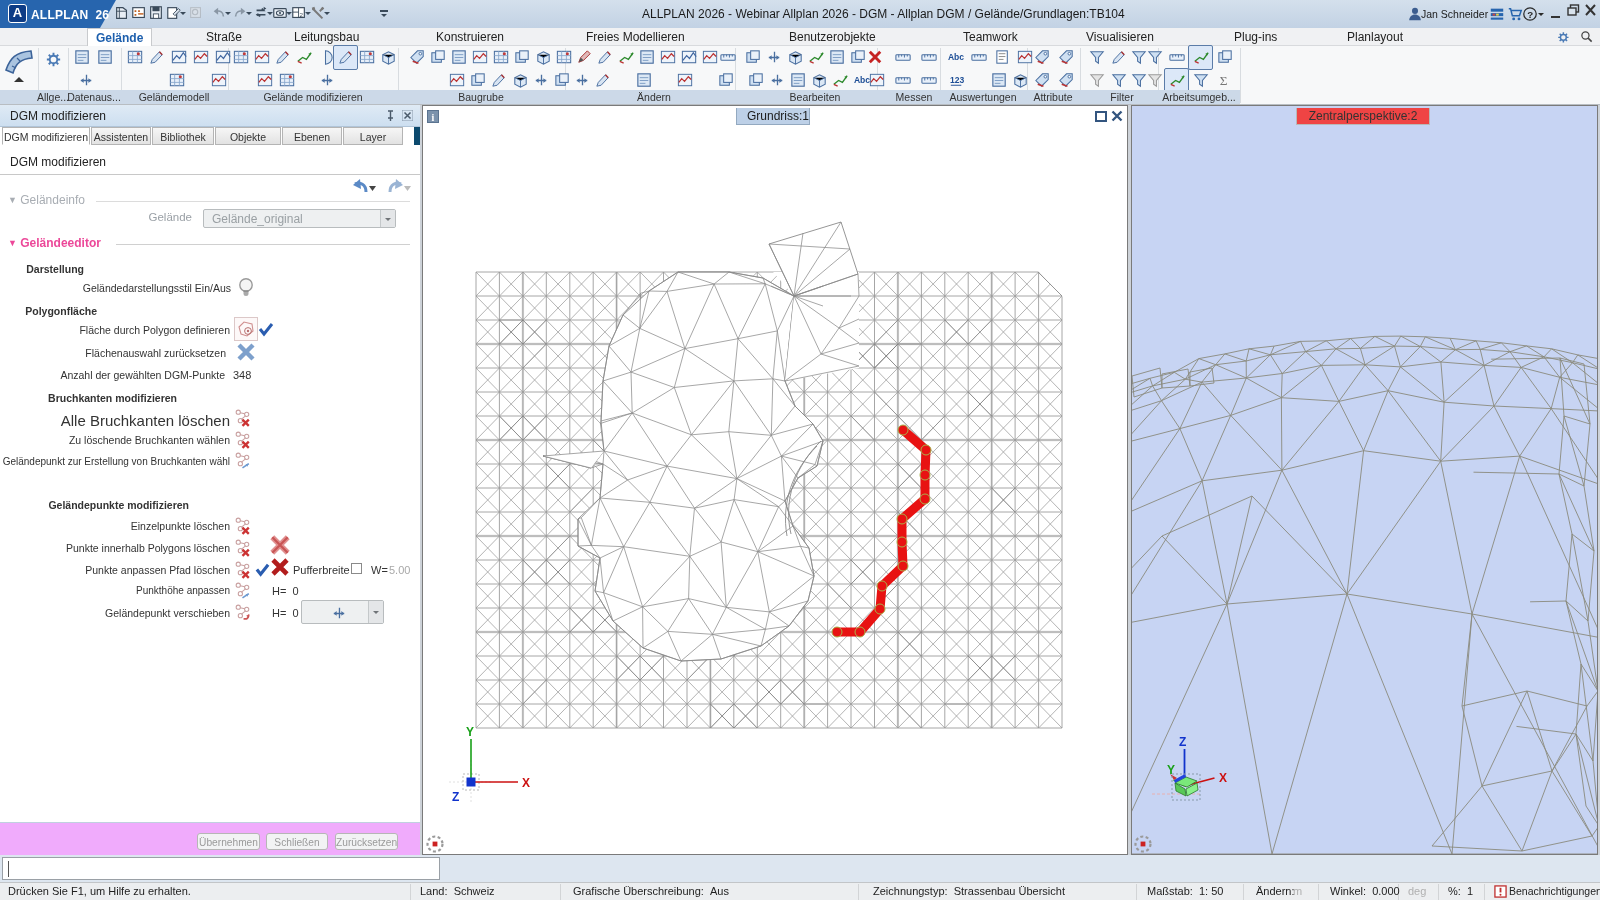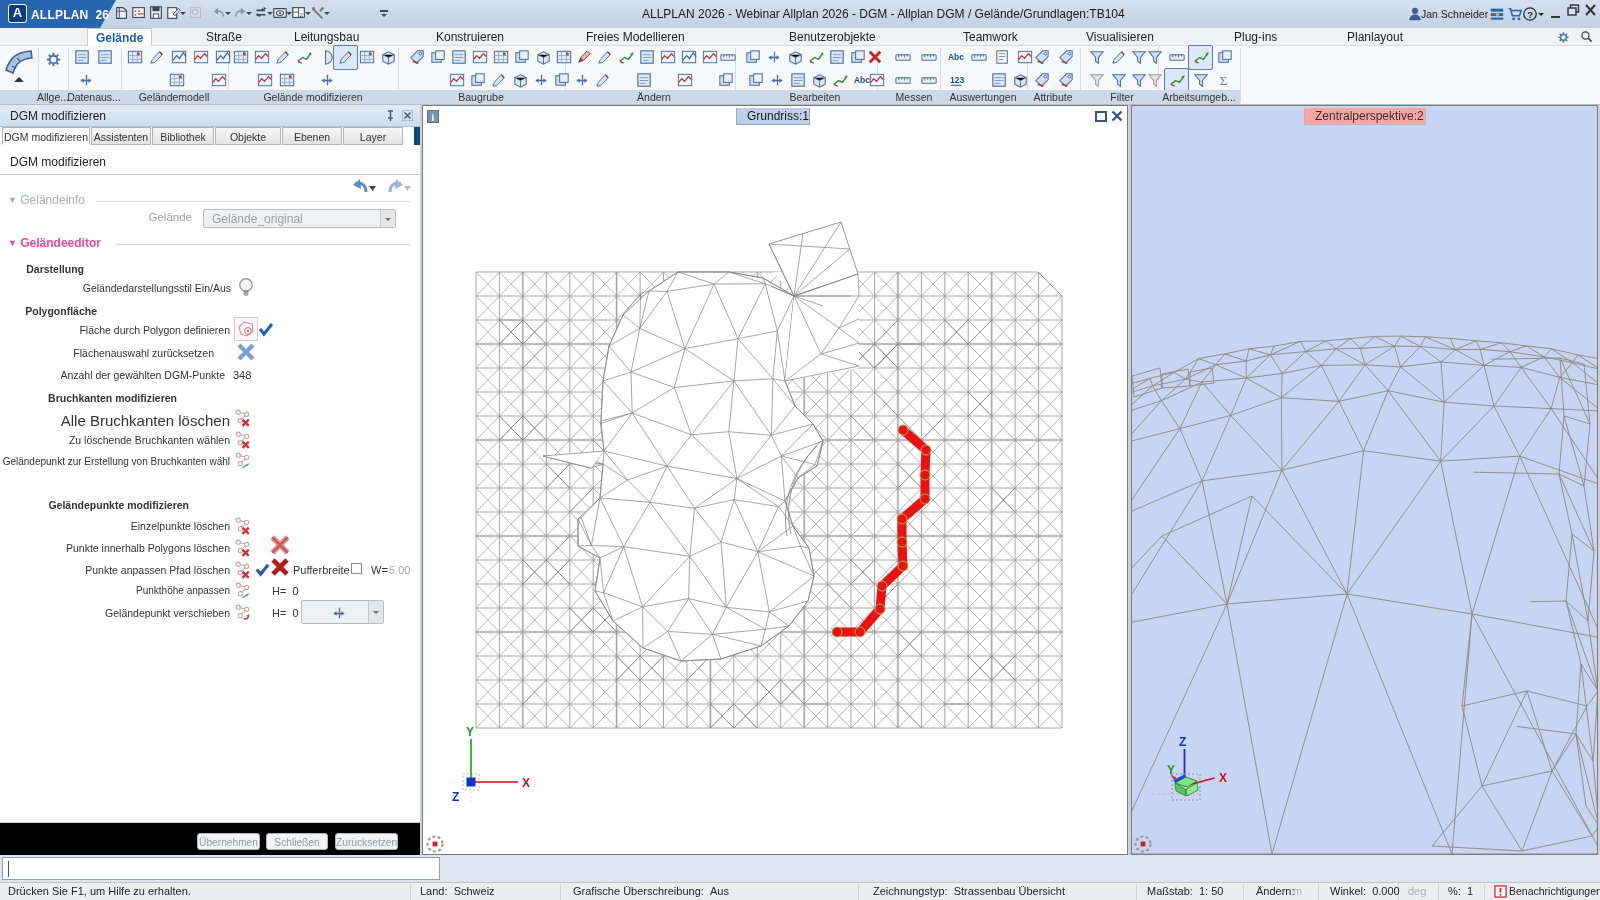--- a/index.html
+++ b/index.html
@@ -28,21 +28,21 @@
 #palbody{position:absolute;left:0;top:40px;width:420px;height:677px;background:#fff}
 .sech{position:absolute;left:8px;right:10px;height:16px;font-size:12px;color:#ec4899}
 .sech.gray{color:#a8adb3}
 .sech .tri{font-size:9px;vertical-align:1px}
 .sline{position:absolute;top:8px;right:0;height:1px;background:#d0d0d0}
 .sech.gray .sline{background:#dcdcdc}
 .combo{position:absolute;background:#eef0f1;border:1px solid #b8bcbe;border-radius:2px}
 .combo span{position:absolute;left:8px;top:2px;font-size:12px;color:#9aa0a4}
 .cmbarr{position:absolute;right:0;top:0;bottom:0;width:15px;border-left:1px solid #c4c8ca;background:#e4e6e8}
 .cmbarr:after{content:"";position:absolute;left:4px;top:45%;border:3.5px solid transparent;border-top-color:#707478}
-#palbtns{position:absolute;left:0;top:717px;width:420px;height:33px;background:#000000;border-top:1px solid #c0d0e0}
+#palbtns{position:absolute;left:0;top:717px;width:420px;height:33px;background:#f0abfc;border-top:1px solid #c0d0e0}
 .pbtn{position:absolute;top:10px;height:17px;background:#f2f3f4;border:1px solid #b6b6b6;border-radius:3px;color:#9a9a9a;font-size:10.2px;text-align:center;padding-top:3px;white-space:nowrap;overflow:hidden}
 #gwin{position:absolute;left:422px;top:105px;width:706px;height:750px;background:#fff;border:1px solid #7a7a7a}
 #pwin{position:absolute;left:1131px;top:105px;width:467px;height:750px;background:#c7d4f3;border:1px solid #7a7a7a}
 .vtab{position:absolute;top:2px;height:17px;font-size:12px;color:#1a1a1a;text-align:center;padding:1px 10px 0}
 #cmdbar{position:absolute;left:0;top:855px;width:1600px;height:27px;background:#dde6f0}
 #cmdinput{position:absolute;left:2px;top:2px;width:438px;height:23px;background:#fff;border:1px solid #9aa0a6}
 #statusbar{position:absolute;left:0;top:882px;width:1600px;height:18px;background:#eceef0;border-top:1px solid #c2c5c8;font-size:11px;color:#222}
 #statusbar span{top:2px;white-space:nowrap}
 .winctl{position:absolute;top:4px;width:13px;height:12px}
 </style></head><body>
@@ -635,21 +635,21 @@
         <div style="position:absolute;right:190px;top:4px;font-size:10.5px;color:#333;white-space:nowrap">Fläche durch Polygon definieren</div>
         <div style="position:absolute;left:234px;top:-3px;width:24px;height:24px;border:1px solid #dcc8c8;background:#fdf8f8"><svg width="22" height="22" viewBox="0 0 22 22">
             <path d="M4 9l5-5 8 2 1 7-6 5-6-2z" fill="none" stroke="#d09090" stroke-width="1.1"></path>
             <circle cx="13" cy="13" r="3.4" fill="none" stroke="#b87070" stroke-width="1"></circle>
             <circle cx="13" cy="13" r="1.2" fill="#b87070"></circle>
           </svg></div>
         <svg style="position:absolute;left:258px;top:1px;width:16px;height:16px" viewBox="0 0 16 16">
           <path d="M2 8l4 5 8-10" stroke="#2a5db0" stroke-width="3" fill="none"></path>
         </svg>
       </div>
-      <div style="position:absolute;top:198px;left:0;right:16px;height:22px">
+      <div style="position:absolute;top:198px;left:0;right:4px;height:22px">
         <div style="position:absolute;right:190px;top:4px;font-size:10.5px;color:#333;white-space:nowrap">Flächenauswahl zurücksetzen</div>
         <svg style="position:absolute;left:236px;top:-1px;width:20px;height:20px" viewBox="0 0 20 20">
           <path d="M3 3l14 14M17 3L3 17" stroke="#7da0cc" stroke-width="4.4"></path>
         </svg>
       </div>
       <div style="position:absolute;top:220px;left:0;right:0;height:22px">
         <div style="position:absolute;right:195px;top:4px;font-size:10.5px;color:#333;white-space:nowrap">Anzahl der gewählten DGM-Punkte</div>
         <div style="position:absolute;left:233px;top:4px;font-size:11px;color:#333">348</div>
       </div>
       <div style="position:absolute;top:243px;left:0;right:0;height:22px">
@@ -805,21 +805,21 @@
 <rect x="40" y="668" width="28" height="26" fill="none" stroke="#8899aa" stroke-dasharray="2 2"></rect>
 <text x="47" y="640" font-size="12" font-weight="bold" fill="#1133cc" font-family="Liberation Sans">Z</text>
 <text x="87" y="676" font-size="12" font-weight="bold" fill="#cc1111" font-family="Liberation Sans">X</text>
 <text x="35" y="668" font-size="12" font-weight="bold" fill="#18a018" font-family="Liberation Sans">Y</text>
 </g>
     <g transform="translate(11,738)">
         <circle cx="0" cy="0" r="7.5" fill="none" stroke="#9a9a9a" stroke-width="2.2" stroke-dasharray="3 2.4"></circle>
         <rect x="-2.4" y="-2.4" width="4.8" height="4.8" fill="#cc2222"></rect>
       </g>
   </svg>
-  <div class="vtab" style="left:172px;width:122px;background:#fca5a5;border:1px solid #b8b8b8;border-top:none;color:#333">Zentralperspektive:2</div>
+  <div class="vtab" style="left:164px;width:134px;background:#ef4444;border:1px solid #b8b8b8;border-top:none;color:#333">Zentralperspektive:2</div>
 </div>
 <div id="cmdbar">
     <div id="cmdinput">
       <div style="position:absolute;left:5px;top:3px;width:1px;height:16px;background:#555"></div>
     </div>
   </div>
 <div id="statusbar">
     <i style="position:absolute;left:410px;top:1px;width:1px;height:16px;background:#d2d4d6"></i>
     <i style="position:absolute;left:560px;top:1px;width:1px;height:16px;background:#d2d4d6"></i>
     <i style="position:absolute;left:858px;top:1px;width:1px;height:16px;background:#d2d4d6"></i>

